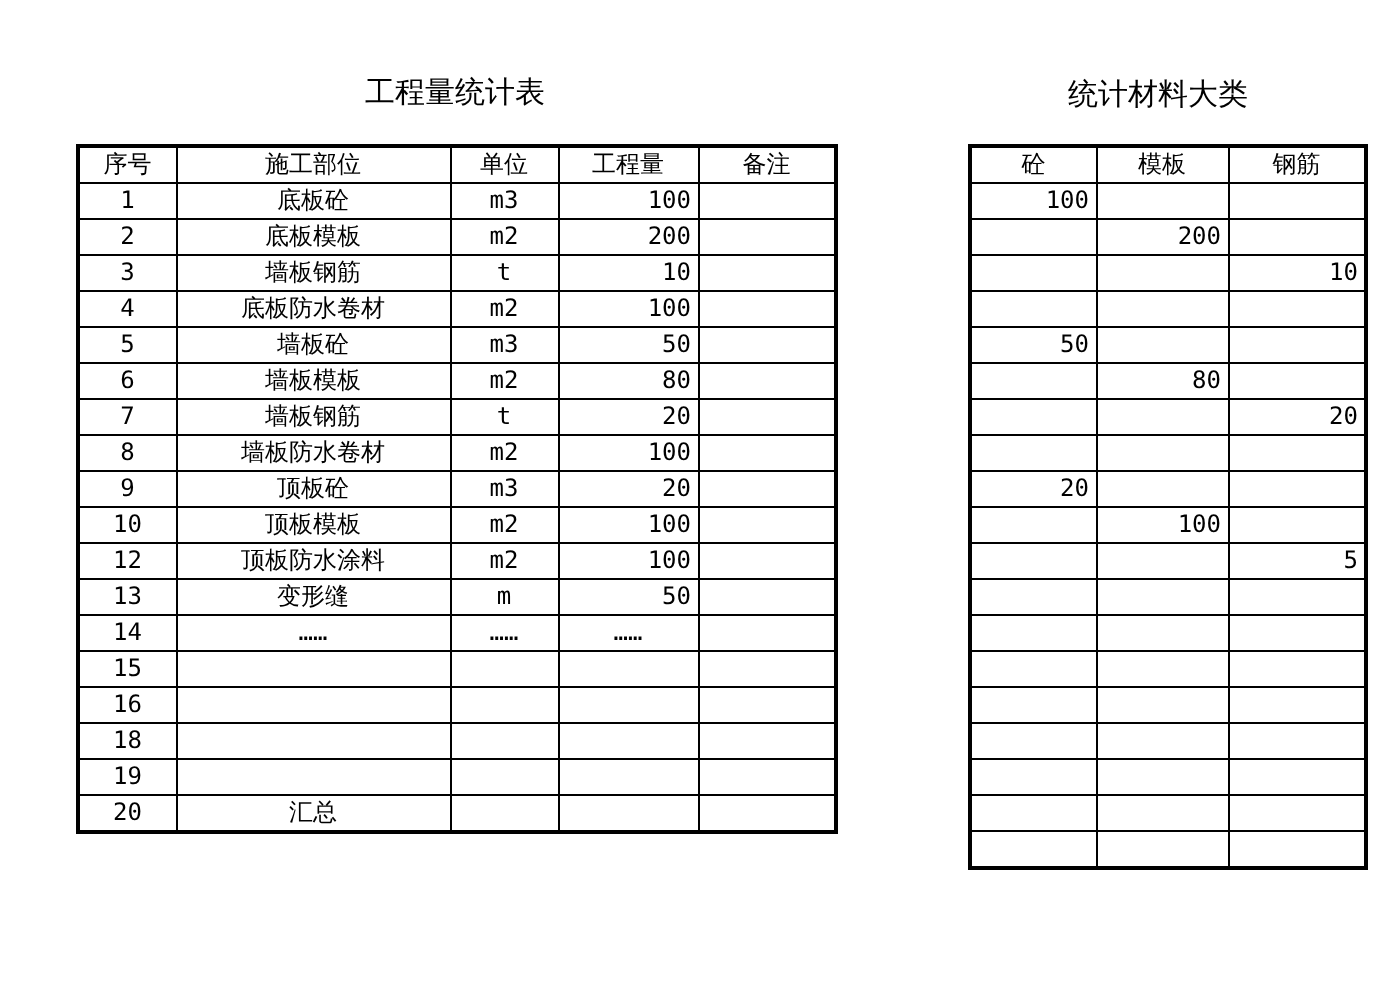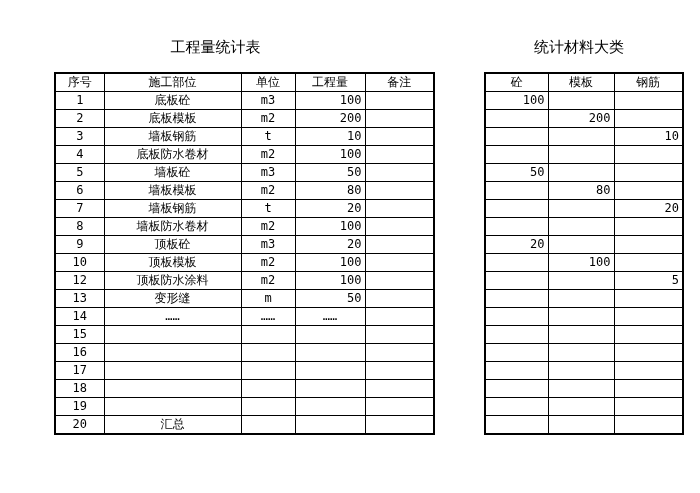--- a/index.html
+++ b/index.html
@@ -14,31 +14,31 @@
   }
   .title {
     position: absolute;
     top: 38px;
     font-size: 15px;
     line-height: 18px;
     text-align: center;
     font-weight: normal;
     white-space: nowrap;
   }
-  #left-title  { left: 26px;  width: 379px; font-family: Liberation Serif, serif; }
+  #left-title  { left: 38px;  width: 379px; font-family: Liberation Serif, serif; }
   #right-title { left: 480px; width: 198px; }
 
   table {
     position: absolute;
     top: 72px;
     border-collapse: collapse;
     table-layout: fixed;
     border: 2px solid #000000;
   }
-  #left-table  { left: 54px;  width: 379px; }
+  #left-table  { left: 38px;  width: 379px; }
   #right-table { left: 484px; width: 198px; }
 
   th, td {
     border: 1px solid #000000;
     height: 17px;
     line-height: 17px;
     padding: 0 3px;
     font-size: 12px;
     font-weight: normal;
     white-space: nowrap;
@@ -173,27 +173,20 @@
         <td class="l"></td>
       </tr>
       <tr>
         <td class="c">16</td>
         <td class="l"></td>
         <td class="c"></td>
         <td class="r"></td>
         <td class="l"></td>
       </tr>
       <tr>
-        <td class="c">17</td>
-        <td class="l"></td>
-        <td class="c"></td>
-        <td class="r"></td>
-        <td class="l"></td>
-      </tr>
-      <tr>
         <td class="c">18</td>
         <td class="l"></td>
         <td class="c"></td>
         <td class="r"></td>
         <td class="l"></td>
       </tr>
       <tr>
         <td class="c">19</td>
         <td class="l"></td>
         <td class="c"></td>

